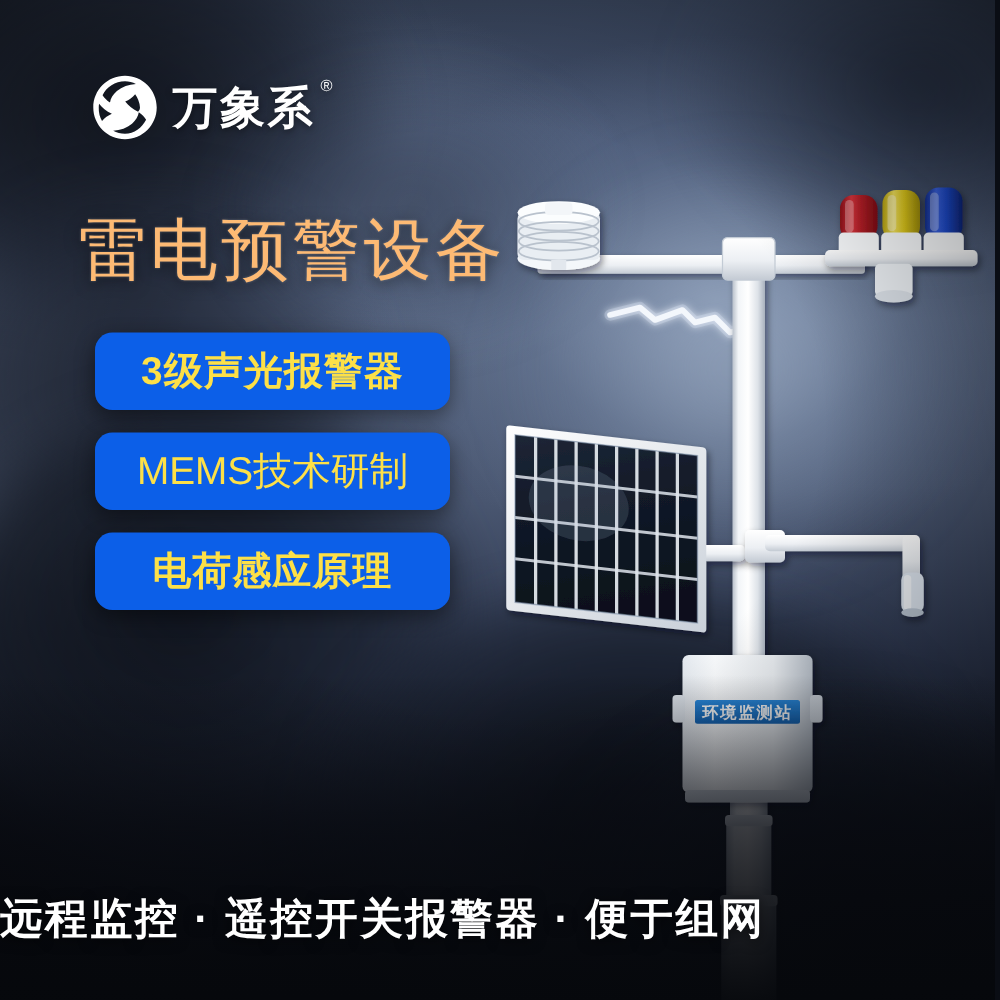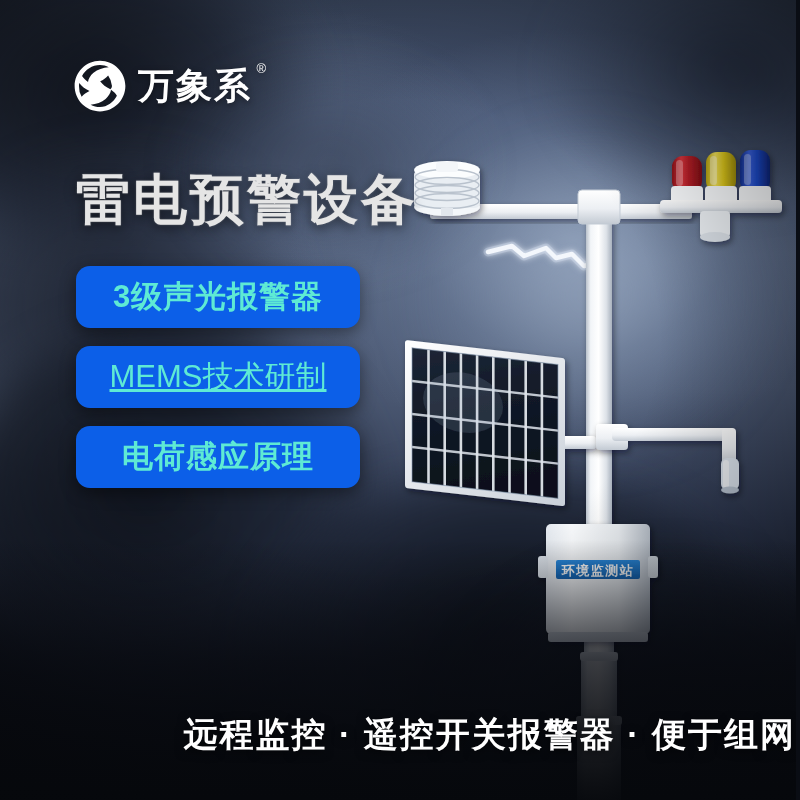--- a/index.html
+++ b/index.html
@@ -47,37 +47,37 @@
               background:linear-gradient(180deg, rgba(8,10,16,0) 0%, rgba(8,10,16,0.72) 46%, rgba(6,8,12,0.97) 100%); }
 
   
   .brand { position:absolute; left:72px; top:58px; display:flex; align-items:center; gap:10px; }
   .brand-mark { width:56px; height:56px; flex:0 0 auto; }
   .brand-name { color:#fff; font-size:36px; font-weight:bold; letter-spacing:2px;
                 text-shadow:0 2px 6px rgba(0,0,0,.45); line-height:1; position:relative; }
   .brand-reg { position:absolute; top:-6px; right:-16px; font-size:13px; font-weight:normal; }
 
   
-  .headline { position:absolute; left:76px; top:164px;
-              color:#e5e5e5; font-size:54px; font-weight:bold; letter-spacing:3px;
+  .headline { position:absolute; left:63px; top:164px;
+              color:#fdba74; font-size:54px; font-weight:normal; letter-spacing:3px;
               text-shadow:0 3px 12px rgba(0,0,0,.55), 0 0 2px rgba(255,255,255,.35); }
 
   
   .features { position:absolute; left:76px; top:266px; display:flex; flex-direction:column; gap:18px; }
   .pill {
     width:284px; height:62px; border-radius:14px;
     background:#0c5fe8;
     display:flex; align-items:center; justify-content:center;
-    color:#5eead4; font-size:31px; font-weight:bold; letter-spacing:1px;
+    color:#fde047; font-size:31px; font-weight:bold; letter-spacing:1px;
     box-shadow:0 5px 16px rgba(0,0,0,.42);
   }
-  .pill.latin { font-weight:normal; letter-spacing:0px;text-decoration:underline; }
-
-  
-  .tagline { position:absolute; left:0; right:0; top:712px; text-align:right;
+  .pill.latin { font-weight:normal; letter-spacing:0px; }
+
+  
+  .tagline { position:absolute; left:0; right:0; top:712px; text-align:left;
              color:#ffffff; font-size:34px; font-weight:bold; letter-spacing:2px;
              text-shadow:0 2px 10px rgba(0,0,0,.65); }
 
   
   #device { position:absolute; left:0; top:0; width:800px; height:800px; }
 </style>
 </head>
 <body>
 
 <div id="poster">

